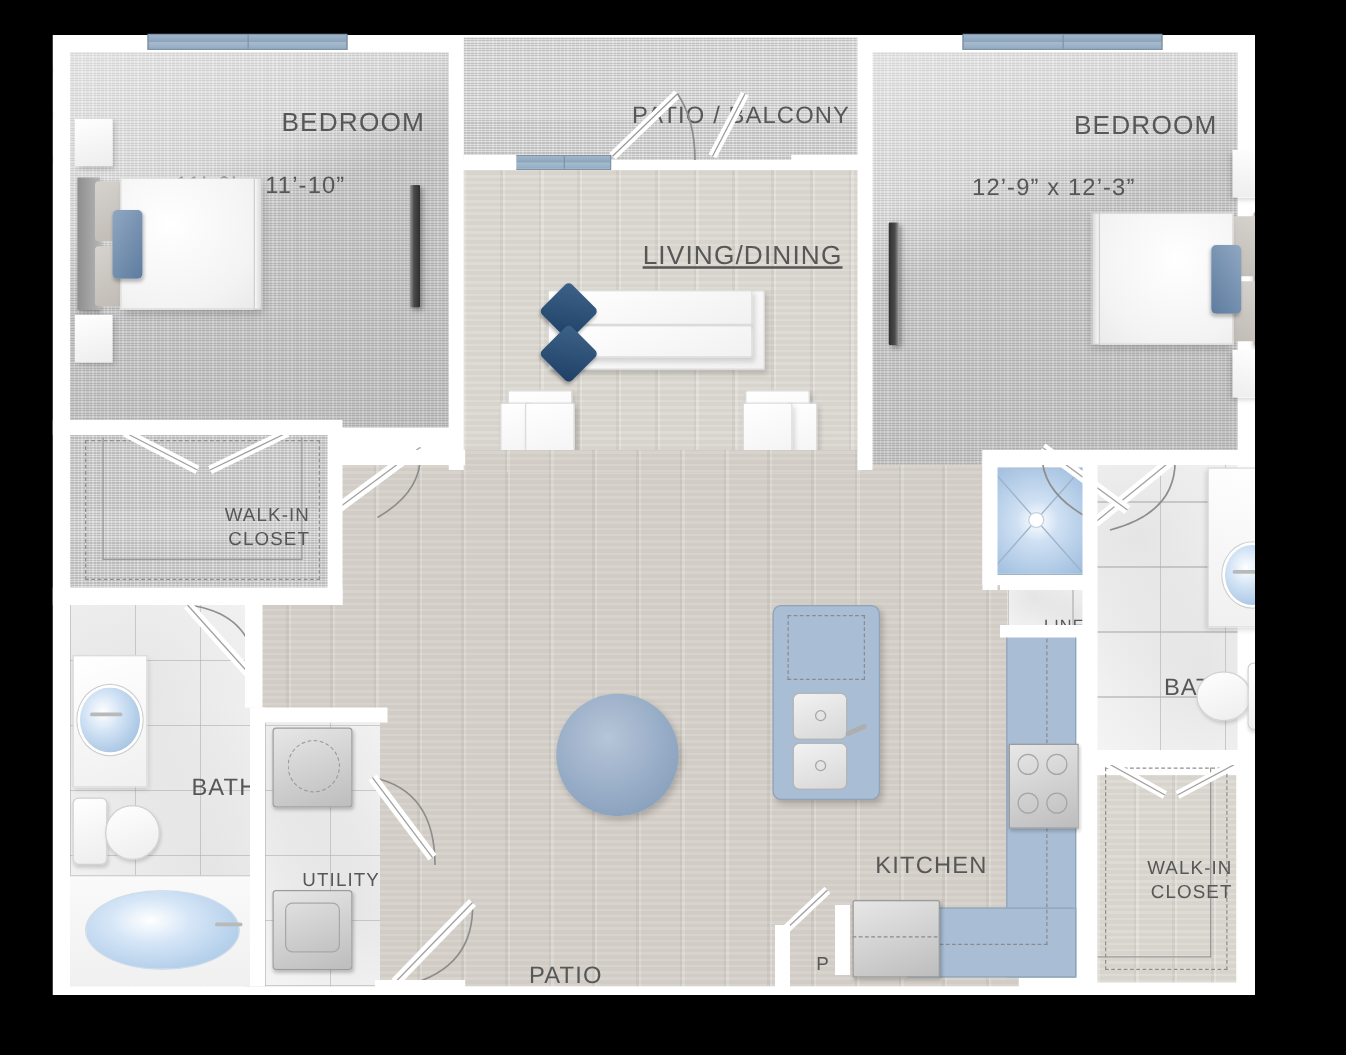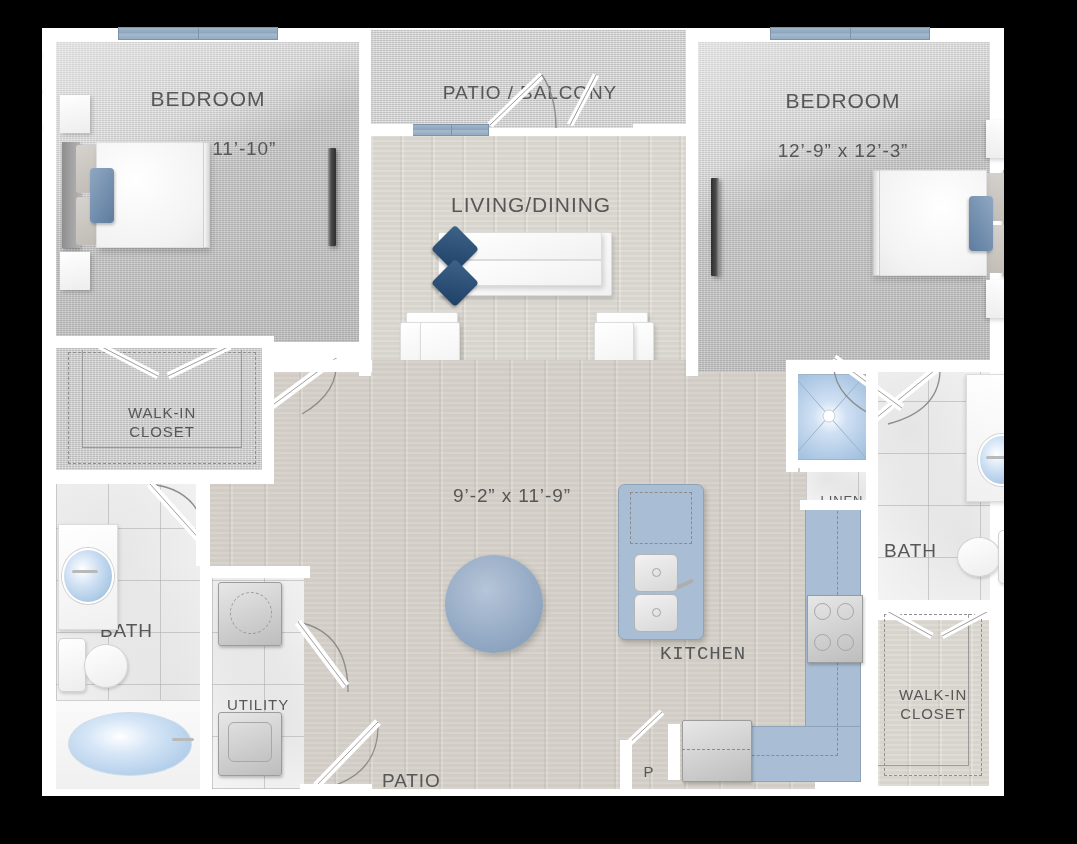--- a/index.html
+++ b/index.html
@@ -54,21 +54,21 @@
       repeating-linear-gradient(90deg,rgba(255,255,255,.20) 0 1px,rgba(0,0,0,.028) 1px 3px),
       #cfcfcf;
   }
 
   
   .label{
     position:absolute;text-align:center;color:#575757;
     letter-spacing:.9px;line-height:1.22;white-space:pre-line;
     font-weight:400;pointer-events:none;
   }
-  .label .nm{display:block;}
+  .label .nm{display:block;text-align:right;}
   .label .dim{display:block;}
   .l-big{font-size:21px;}
   .l-big .dim{font-size:19px;}
   .l-mid{font-size:19px;}
   .l-sm{font-size:15px;}
   .l-xs{font-size:13px;}
 
   
   .win{background:linear-gradient(180deg,#9fb5c9 0%,#8ca4bb 48%,#a6bbce 52%,#93abc2 100%);
        border:1px solid #7e93a8;}
@@ -189,21 +189,21 @@
   <div class="fur" style="left:986px;top:120px;width:30px;height:38px;
               background:linear-gradient(195deg,#ffffff,#ededed);box-shadow:-1px 2px 4px rgba(0,0,0,.18);"></div>
   <div class="fur" style="left:986px;top:280px;width:30px;height:38px;
               background:linear-gradient(195deg,#ffffff,#ededed);box-shadow:-1px 2px 4px rgba(0,0,0,.18);"></div>
 
   <div class="tv" style="position:absolute;left:711px;top:178px;width:8px;height:98px;
               background:linear-gradient(270deg,#9a9a9a,#4a4a4a 40%,#2f2f2f);"></div>
 
   <div class="rm wood light" style="left:370px;top:136px;width:320px;height:236px;"></div>
 
-  <div class="label l-big" style="left:388px;top:166px;width:286px;">
+  <div class="label l-big" style="left:388px;top:166px;width:286px;text-decoration:underline;">
     <span class="nm">LIVING/DINING</span>
     <span class="dim">12’-2” x 10’-10”</span>
   </div>
 
   <div class="fur" style="left:438px;top:232px;width:172px;height:62px;">
     <div class="white-fur" style="position:absolute;left:0;top:0;width:172px;height:62px;border-radius:2px;"></div>
     <div class="white-fur" style="position:absolute;left:10px;top:0;width:152px;height:26px;border-radius:2px;"></div>
     <div class="white-fur" style="position:absolute;left:10px;top:28px;width:152px;height:24px;border-radius:2px;"></div>
     <div class="navy" style="left:30px;top:22px;width:34px;height:34px;transform:rotate(45deg);border-radius:4px;"></div>
     <div class="navy" style="left:106px;top:22px;width:34px;height:34px;transform:rotate(45deg);border-radius:4px;"></div>
@@ -217,21 +217,20 @@
   <div class="fur" style="left:592px;top:312px;width:60px;height:72px;">
     <div class="white-fur" style="position:absolute;left:4px;top:0;width:50px;height:72px;border-radius:2px;"></div>
     <div class="white-fur" style="position:absolute;left:38px;top:10px;width:22px;height:52px;border-radius:2px;"></div>
     <div class="white-fur" style="position:absolute;left:2px;top:10px;width:38px;height:52px;border-radius:2px;"></div>
   </div>
 
   <div class="rm wood" style="left:195px;top:372px;width:620px;height:417px;"></div>
   <div class="rm wood" style="left:370px;top:360px;width:320px;height:18px;"></div>
 
   <div class="label l-big" style="left:392px;top:458px;width:240px;">
-    <span class="dim">9’-2” x 11’-9”</span>
   </div>
 
   <div class="fur" style="left:445px;top:555px;width:98px;height:98px;border-radius:50%;
               background:radial-gradient(circle at 42% 36%,#b6c5d8 0%,#93a9c4 60%,#8099b6 100%);
               box-shadow:2px 3px 6px rgba(0,0,0,.2);"></div>
   <div class="navy" style="left:440px;top:548px;width:36px;height:36px;transform:rotate(45deg);border-radius:4px;"></div>
   <div class="navy" style="left:512px;top:548px;width:36px;height:36px;transform:rotate(45deg);border-radius:4px;"></div>
   <div class="navy" style="left:440px;top:620px;width:36px;height:36px;transform:rotate(45deg);border-radius:4px;"></div>
   <div class="navy" style="left:512px;top:620px;width:36px;height:36px;transform:rotate(45deg);border-radius:4px;"></div>
 
@@ -304,21 +303,21 @@
   <div class="label l-mid" style="left:382px;top:746px;width:100px;text-align:left;">
     <span class="nm">PATIO</span>
   </div>
   <svg class="abs" style="left:300px;top:708px;width:86px;height:86px;" viewBox="0 0 86 86">
     <path d="M78 14 Q80 66 26 80" fill="none" stroke="#8d8d8d" stroke-width="1.3"></path>
     <line x1="78" y1="14" x2="16" y2="78" stroke="#ffffff" stroke-width="8"></line>
     <line x1="78" y1="14" x2="16" y2="78" stroke="#a0a0a0" stroke-width="1"></line>
   </svg>
   <div class="abs wall" style="left:300px;top:784px;width:72px;height:12px;"></div>
 
-  <div class="label l-mid" style="left:660px;top:620px;width:130px;text-align:left;font-family:Liberation Mono, monospace;">
+  <div class="label l-mid" style="left:660px;top:658px;width:130px;text-align:left;">
     <span class="nm">KITCHEN</span>
   </div>
 
   <div class="blue-cab" style="position:absolute;left:618px;top:484px;width:84px;height:154px;border-radius:7px;
               box-shadow:2px 3px 5px rgba(0,0,0,.2);"></div>
   <div class="abs dashed" style="left:630px;top:492px;width:62px;height:52px;"></div>
   <div class="abs" style="left:634px;top:554px;width:44px;height:38px;border-radius:6px;
               background:linear-gradient(160deg,#f2f2f2,#d7d7d7);border:1px solid #b4b4b4;"></div>
   <div class="abs" style="left:634px;top:594px;width:44px;height:38px;border-radius:6px;
               background:linear-gradient(160deg,#f2f2f2,#d7d7d7);border:1px solid #b4b4b4;"></div>

